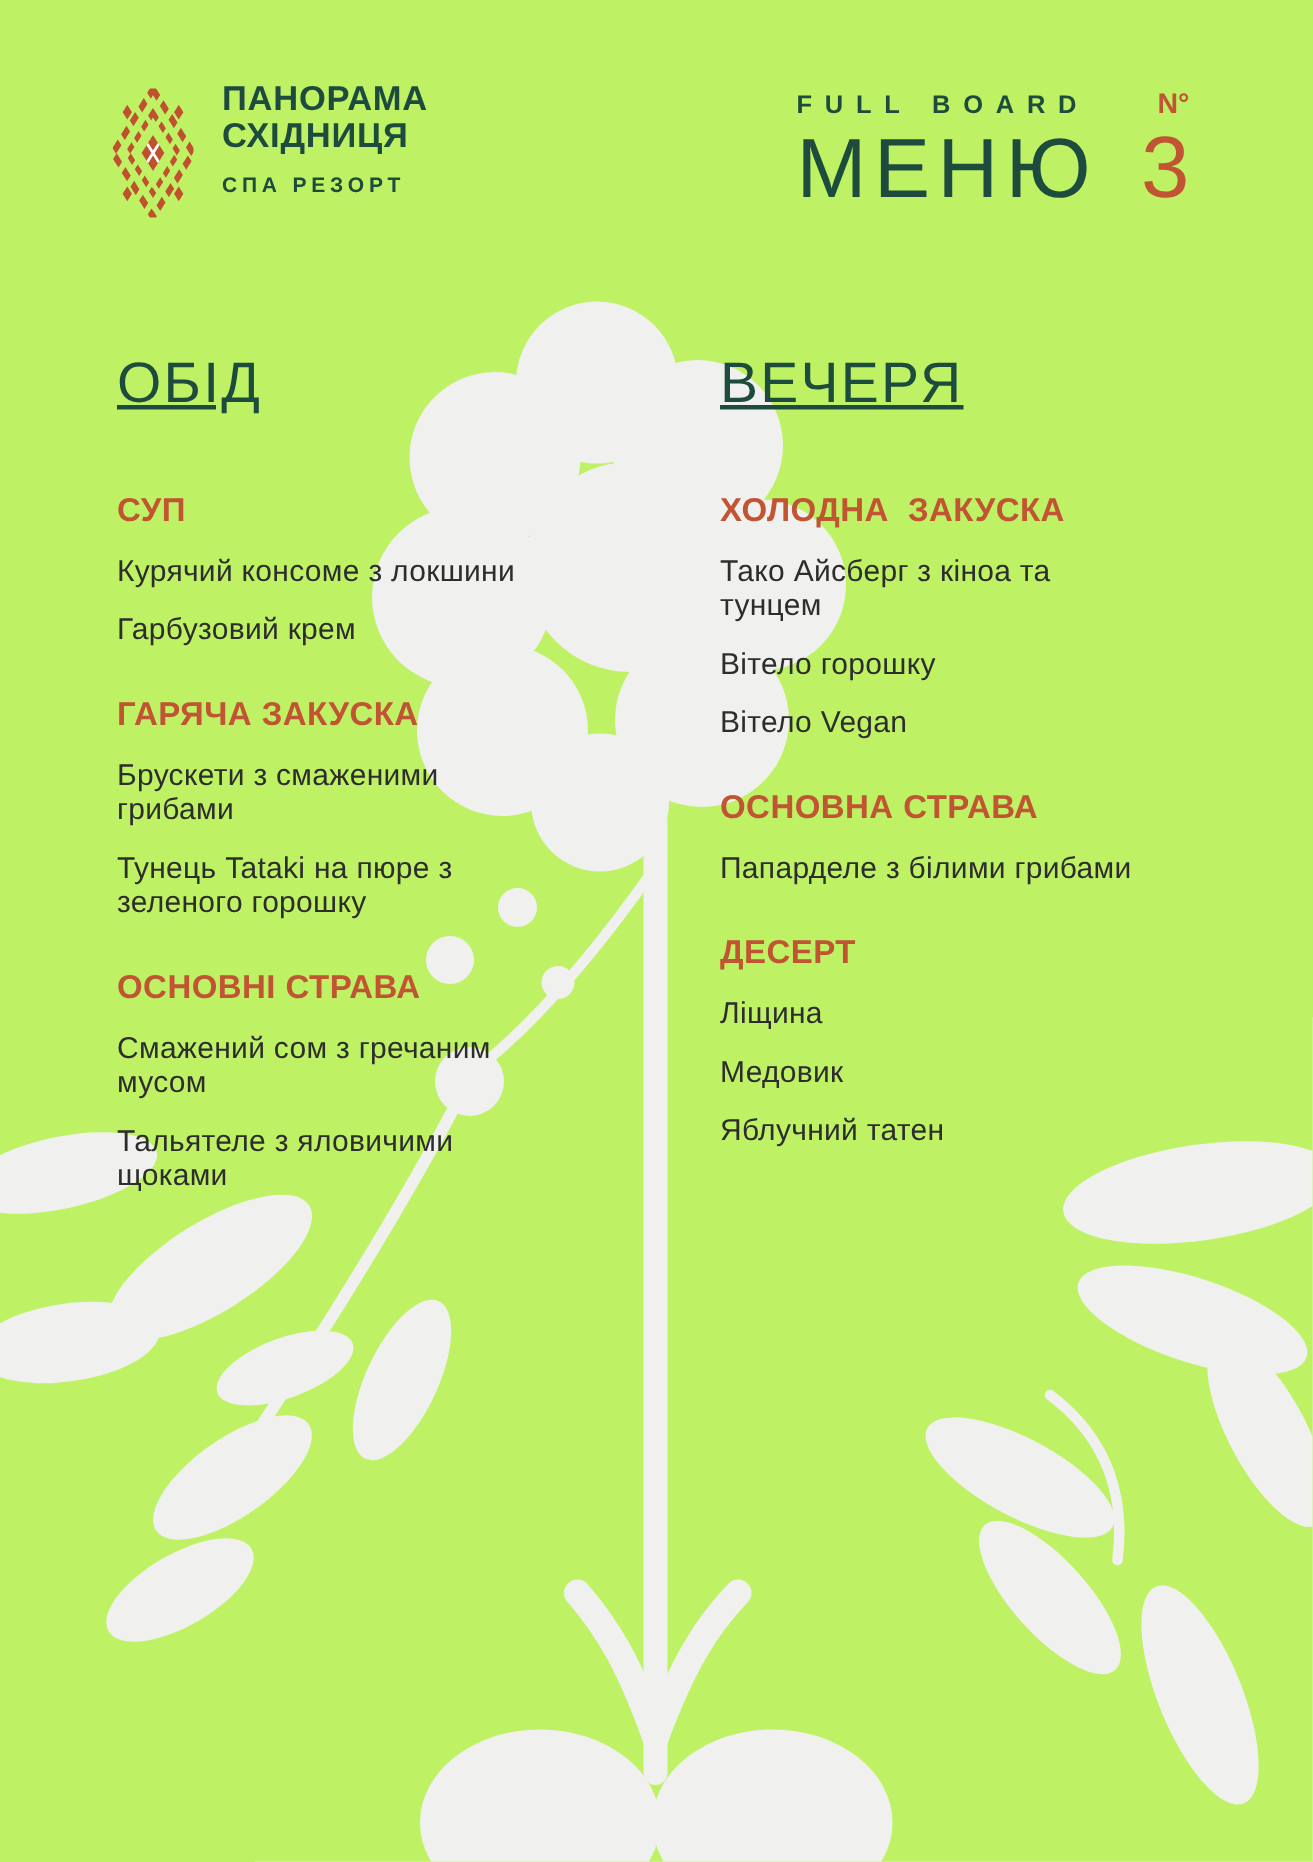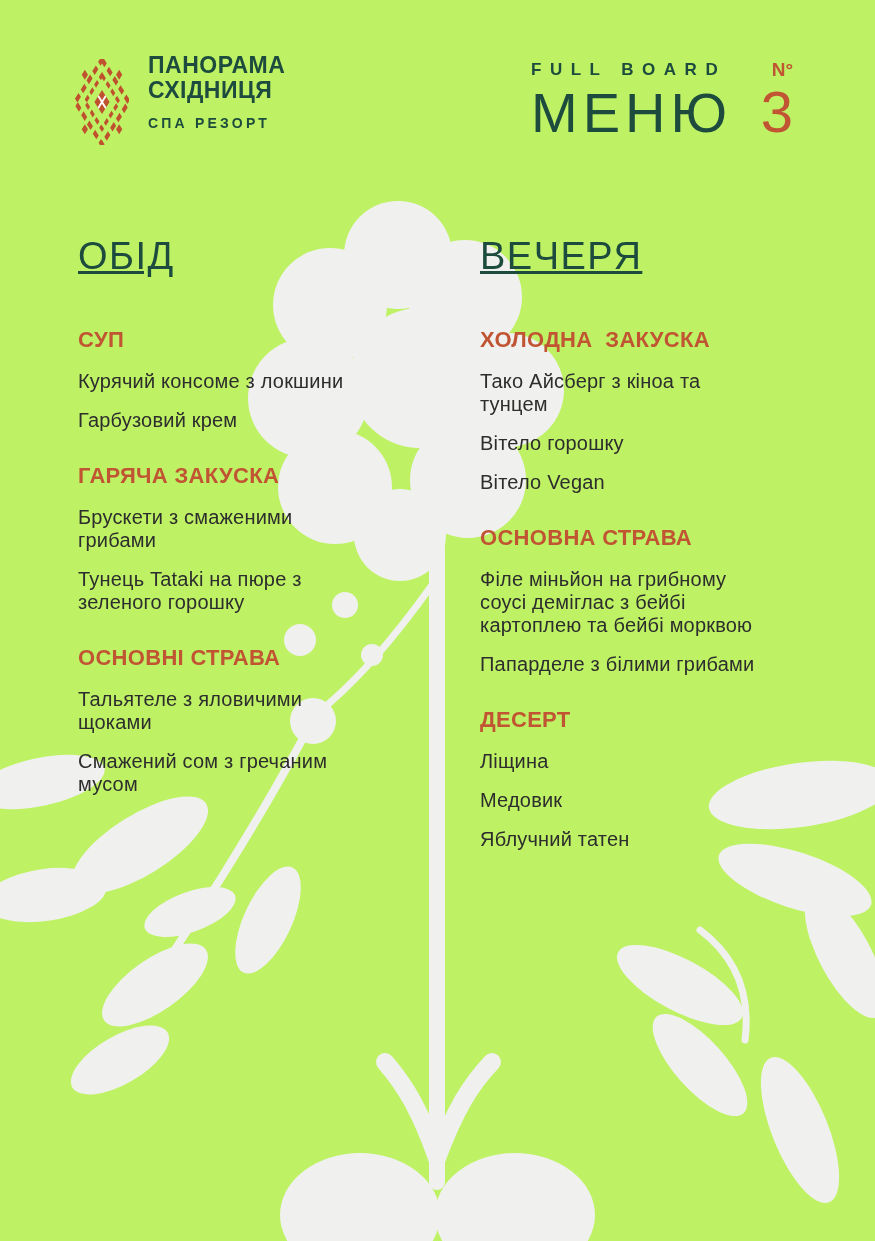--- a/index.html
+++ b/index.html
@@ -134,35 +134,34 @@
           <p class="item">Курячий консоме з локшини</p>
           <p class="item">Гарбузовий крем</p>
         </section>
         <section class="sec">
           <h3 class="sec-h">ГАРЯЧА ЗАКУСКА</h3>
           <p class="item">Брускети з смаженими грибами</p>
           <p class="item">Тунець Tataki на пюре з зеленого горошку</p>
         </section>
         <section class="sec">
           <h3 class="sec-h">ОСНОВНІ СТРАВА</h3>
+          <p class="item">Смажений сом з гречаним мусом</p>
           <p class="item">Тальятеле з яловичими щоками</p>
-          <p class="item">Смажений сом з гречаним мусом</p>
         </section>
       </div>
     <div class="col col-right">
         <h2 class="col-title">ВЕЧЕРЯ</h2>
         <section class="sec">
           <h3 class="sec-h">ХОЛОДНА  ЗАКУСКА</h3>
           <p class="item">Тако Айсберг з кіноа та тунцем</p>
           <p class="item">Вітело горошку</p>
           <p class="item">Вітело Vegan</p>
         </section>
         <section class="sec">
           <h3 class="sec-h">ОСНОВНА СТРАВА</h3>
-          <p class="item">Філе міньйон на грибному соусі деміглас з бейбі картоплею та бейбі морквою</p>
           <p class="item">Папарделе з білими грибами</p>
         </section>
         <section class="sec">
           <h3 class="sec-h">ДЕСЕРТ</h3>
           <p class="item">Ліщина</p>
           <p class="item">Медовик</p>
           <p class="item">Яблучний татен</p>
         </section>
       </div>
   </main>

